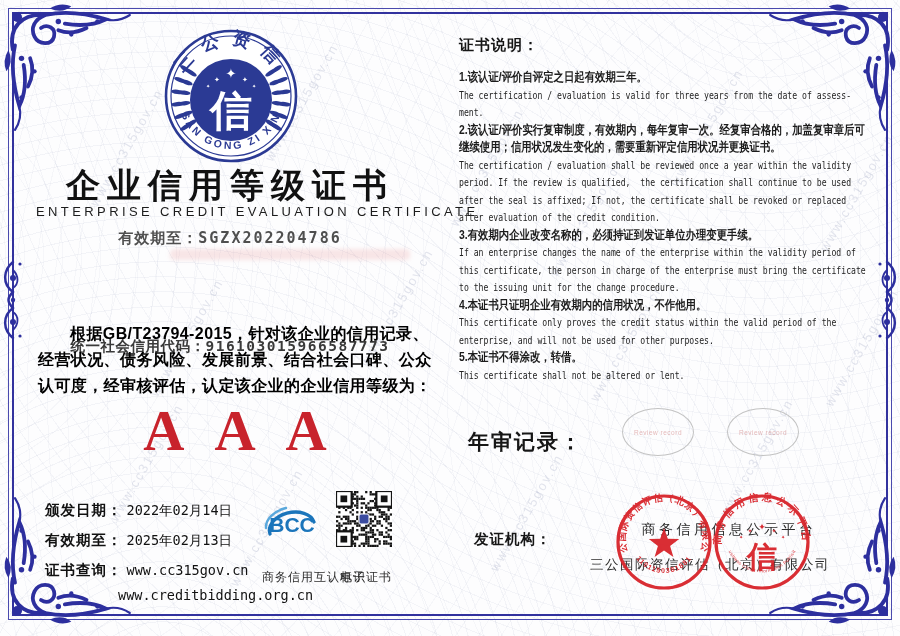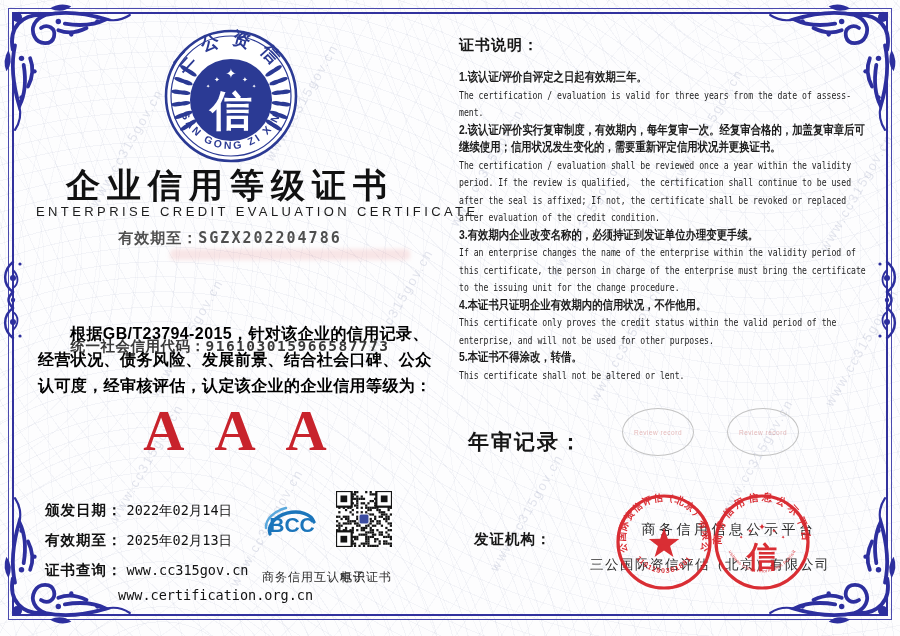--- a/index.html
+++ b/index.html
@@ -290,21 +290,21 @@
 </div>
 <div class="meta-row" style="top:531px;">
   <span class="lbl">有效期至：</span>
   <span class="val">2025年02月13日</span>
 </div>
 <div class="meta-row" style="top:561px;">
   <span class="lbl">证书查询：</span>
   <span class="val">www.cc315gov.cn</span>
 </div>
 <div class="meta-row" style="top:587px;left:118px;">
-  <span class="val">www.certification.org.cn</span>
+  <span class="val">www.creditbidding.org.cn</span>
 </div>
 
 <svg class="abs" style="left:256px;top:500px;" width="70" height="50" viewBox="0 0 70 50">
   <path d="M14,34 A 22,15 -12 1 1 58,22" fill="none" stroke="#1b75bb" stroke-width="3.4" stroke-linecap="round"></path>
   <path d="M10,28 A 25,17 -12 0 1 30,8" fill="none" stroke="#5aa8dc" stroke-width="2.4" stroke-linecap="round"></path>
   <text x="36" y="32" text-anchor="middle" font-family="Liberation Serif,serif" font-weight="bold" font-size="21" fill="#1b75bb">BCC</text>
 </svg>
 <div class="caption" style="left:262px;top:569px;">商务信用互认标识</div>
 
 <svg class="abs" id="qr" style="left:336px;top:491px;" width="56" height="56" viewBox="0 0 56 56">

